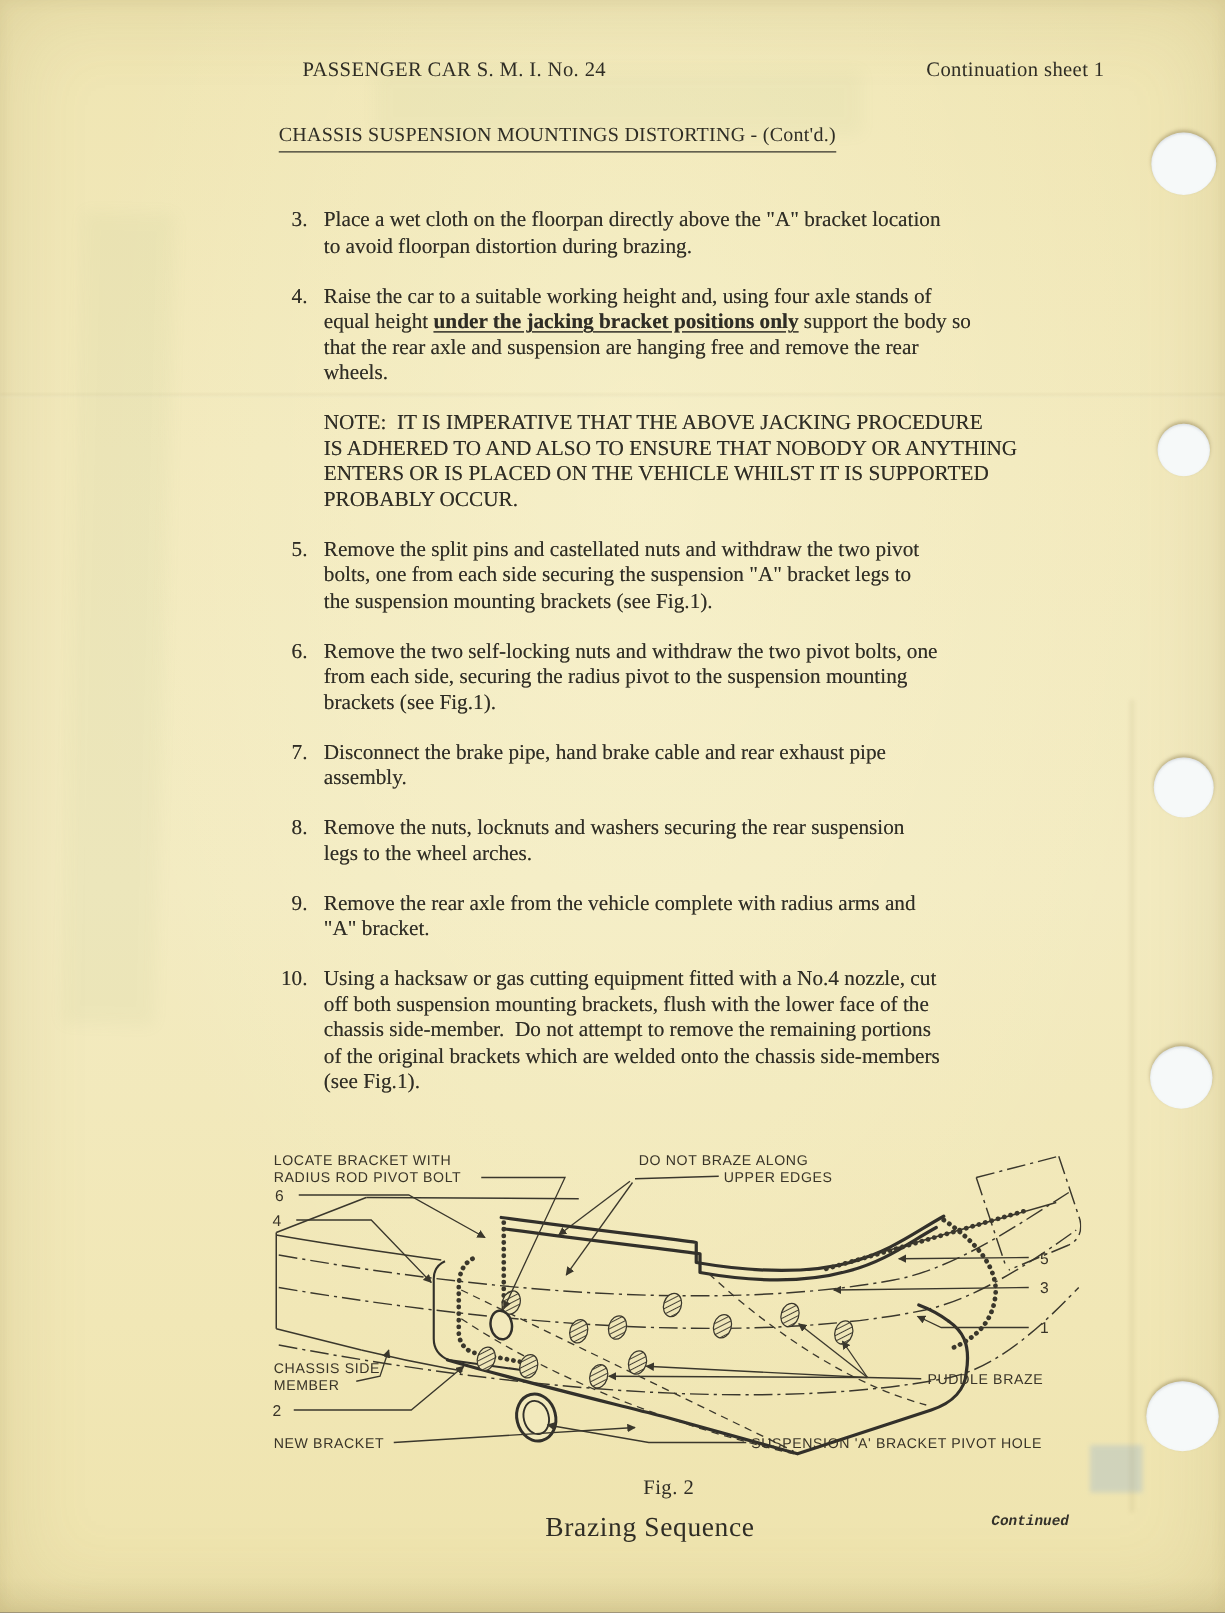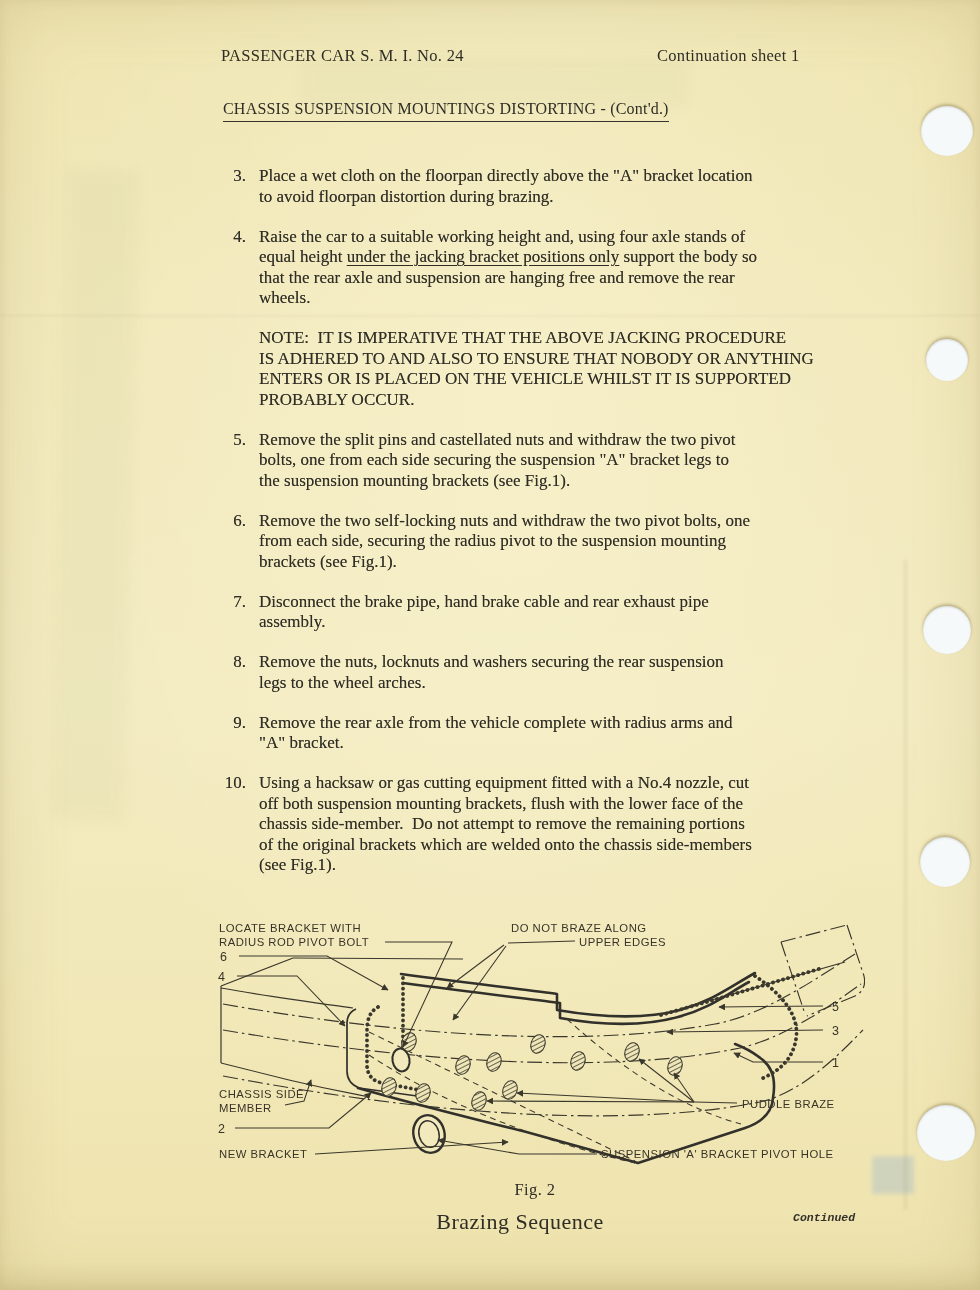--- a/index.html
+++ b/index.html
@@ -15,34 +15,34 @@
   .g2{left:300px;top:56px;width:390px;height:52px;background:#8fa468;opacity:.05;}
   .g3{left:872px;top:1156px;width:42px;height:38px;background:#9fb8cc;opacity:.38;filter:blur(2px);}
   .crease{position:absolute;pointer-events:none;}
   .c1{left:0;top:315px;width:980px;height:3px;background:linear-gradient(180deg,rgba(120,100,50,.09),rgba(255,255,240,.14));filter:blur(1px);}
   .c2{left:904px;top:560px;width:3px;height:650px;background:rgba(120,100,50,.10);filter:blur(1.6px);}
   .c3{left:0;top:1262px;width:980px;height:28px;background:linear-gradient(180deg,rgba(120,100,50,0),rgba(120,100,50,.10));}
   
   .hole{position:absolute;background:#f6f9f9;border-radius:50%;
     box-shadow:0 -2px 3px rgba(130,115,70,.45), inset 0 1px 2px rgba(160,170,180,.35);}
   
-  .hdr{position:absolute;top:46px;font-size:16.5px;letter-spacing:.3px;}
+  .hdr{position:absolute;top:46px;font-size:16.5px;letter-spacing:.3px;margin-left:21px;}
   .hdr-l{left:221px;}
-  .hdr-r{left:657px;width:160px;}
+  .hdr-r{left:720px;width:160px;}
   .title{position:absolute;left:223px;top:100px;font-size:16px;letter-spacing:.2px;
     border-bottom:1.6px solid #35332b;padding-bottom:3px;}
   
   .steps{position:absolute;left:216px;top:166px;width:648px;font-size:17px;line-height:20.5px;
     text-shadow:0 0 .5px rgba(47,45,38,.55);}
   .step{display:flex;margin-bottom:19.5px;}
   .step .num{flex:none;width:30px;text-align:right;margin-right:13px;}
   .step .body{flex:1;}
   .step .line{white-space:pre-wrap;}
   .step.note{margin-left:43px;}
-  .u{text-decoration:underline;text-underline-offset:3px;}
+  .u{text-decoration:underline;text-underline-offset:3px;font-weight:bold;}
   
   .fig{position:absolute;left:205px;top:912px;width:660px;height:270px;}
   .fig text{font-family:"Liberation Sans",sans-serif;font-size:11.3px;fill:#393428;letter-spacing:.5px;}
   .fig text.cnum{font-size:12.5px;}
   .thin{stroke:#3a372c;stroke-width:1.2;fill:none;}
   .phantom{stroke:#3a372c;stroke-width:1.15;fill:none;stroke-dasharray:15 4 2.5 4;}
   .heavy{stroke:#32302a;stroke-width:2.6;fill:none;stroke-linejoin:round;stroke-linecap:round;}
   .mid{stroke:#32302a;stroke-width:1.7;fill:none;}
   .bead{stroke:#3a372c;stroke-width:3.8;fill:none;stroke-dasharray:.1 5.2;stroke-linecap:round;}
   .hiddenln{stroke:#3a372c;stroke-width:1.05;fill:none;stroke-dasharray:6 4.5;}

